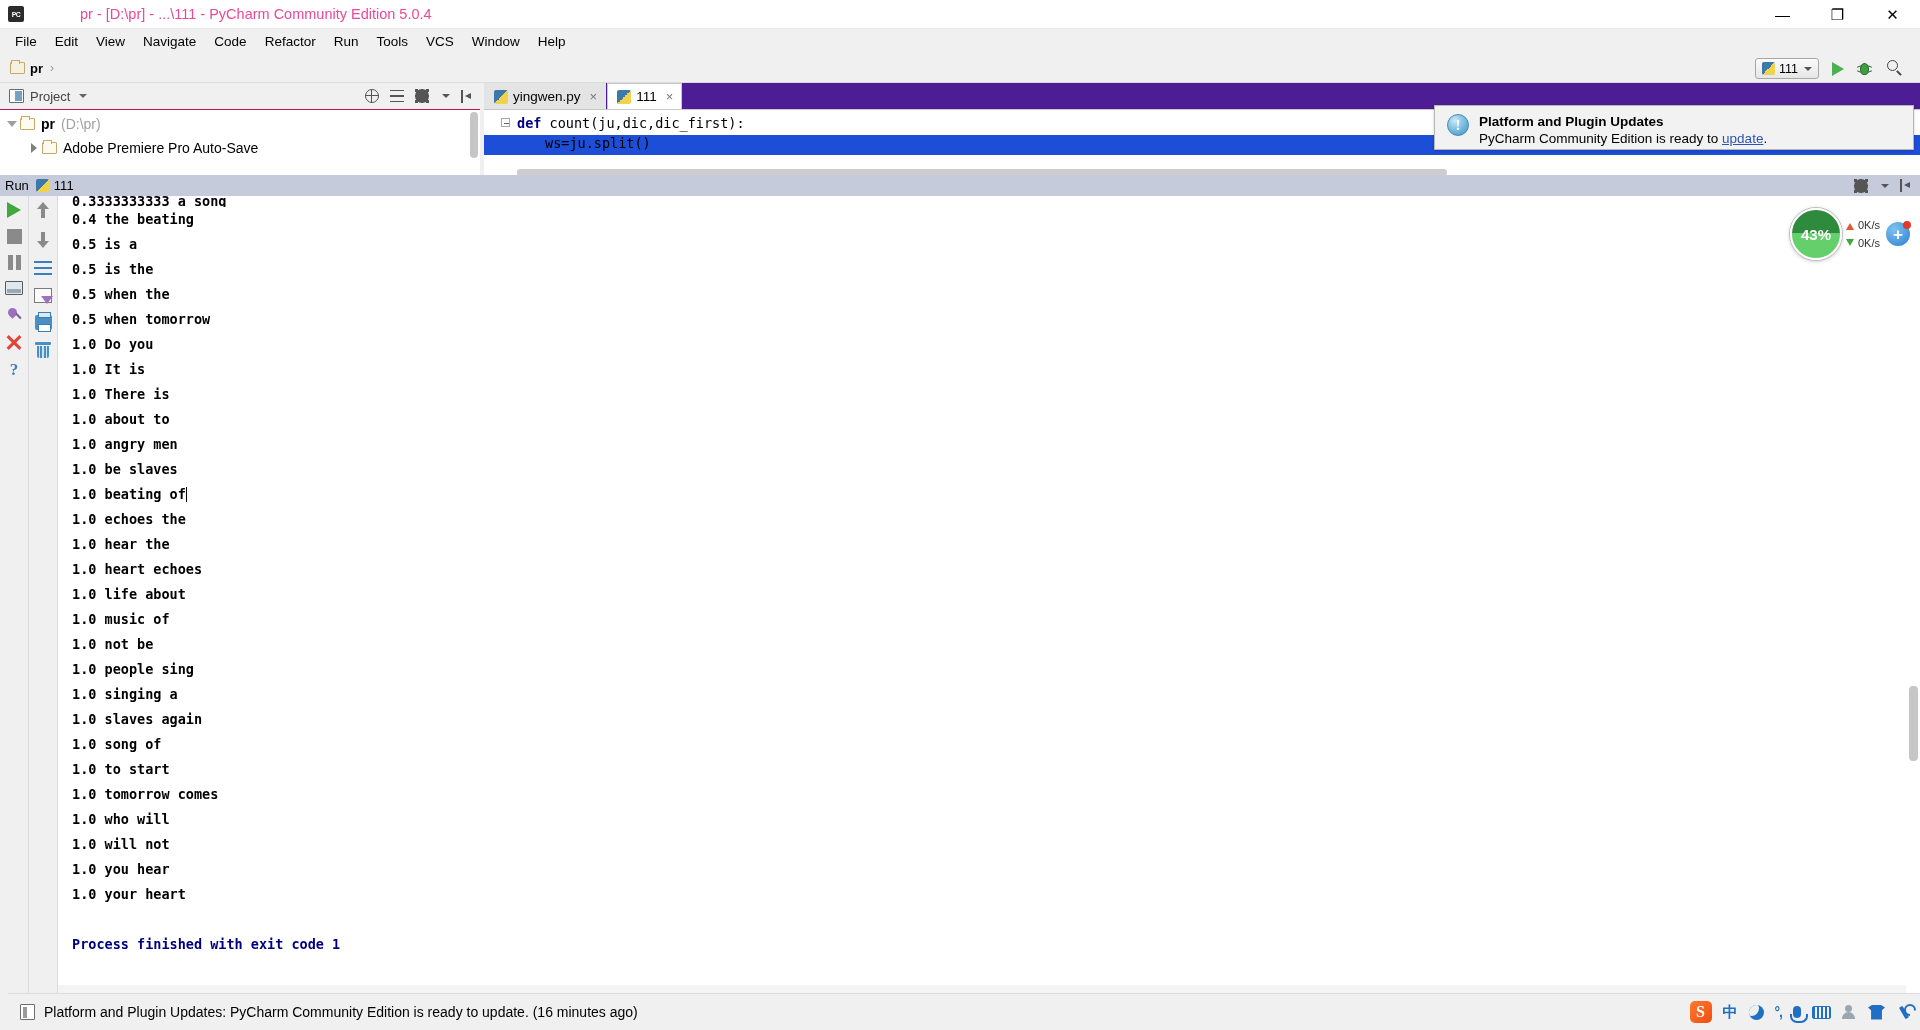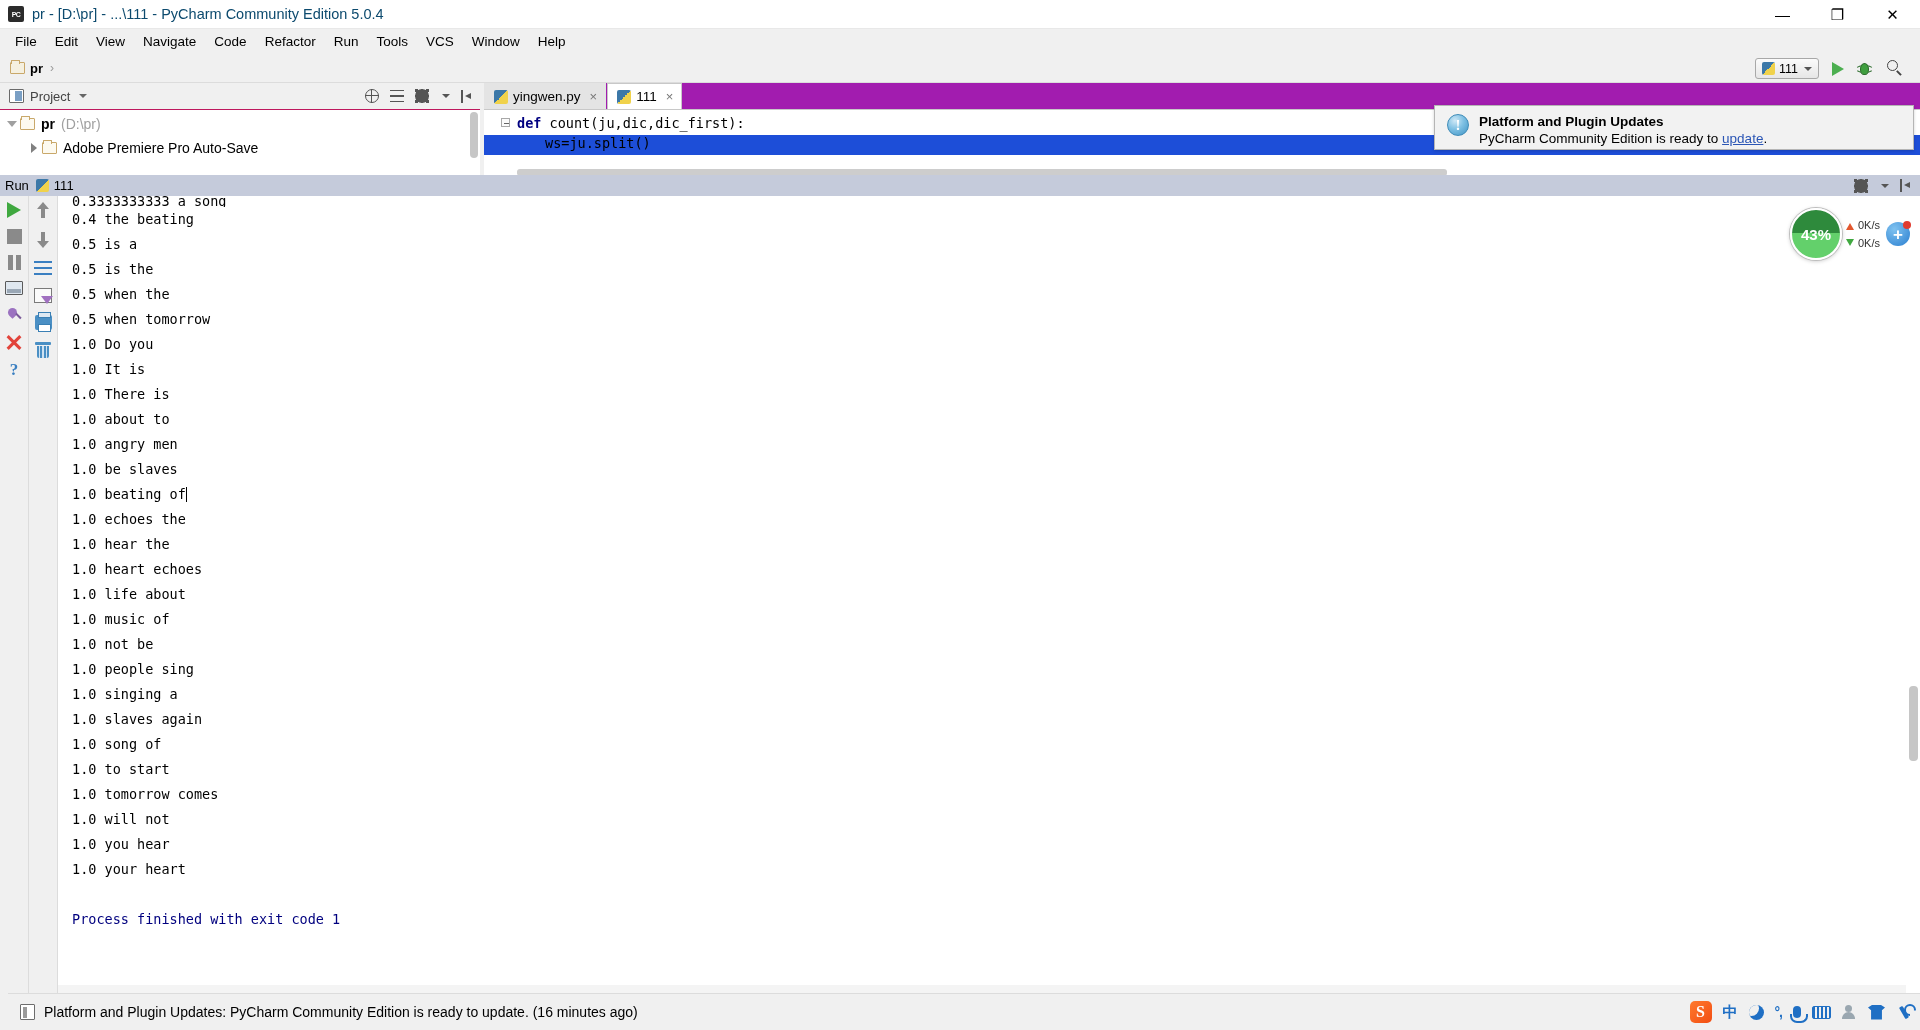--- a/index.html
+++ b/index.html
@@ -18,21 +18,21 @@
     border-bottom: 1px solid #e8e8e8;
     position: relative;
   }
   .tb-icon {
     width: 16px; height: 16px; margin-left: 8px; margin-right: 8px;
     background: #2b2b2b; color: #ffffff;
     font-size: 7px; font-weight: bold;
     display: flex; align-items: center; justify-content: center;
     border-radius: 2px; letter-spacing: -0.5px;
   }
-  .tb-title { font-size: 14.5px; color: #0c4a6e; }
+  .tb-title { font-size: 14.5px; color: #ec4899; margin-left: 48px; }
   .win-ctrls { position: absolute; right: 0; top: 0; height: 29px; display: flex; }
   .win-btn {
     width: 55px; height: 29px;
     display: flex; align-items: center; justify-content: center;
     font-size: 15px; color: #000;
   }
 
   
   .menubar {
     height: 25px; background: #f0f0f0;
@@ -212,21 +212,21 @@
   .sb-scroll {
     position: absolute; right: 2px; top: 2px; width: 8px; height: 46px;
     background: #c6c6c6; border-radius: 4px;
   }
 
   .splitv { width: 4px; background: #f0f0f0; }
 
   
   .editor-area { flex: 1; display: flex; flex-direction: column; background: #fff; }
   .tabstrip {
-    height: 27px; background: #a21caf; display: flex; align-items: flex-end;
+    height: 27px; background: #4c1d95; display: flex; align-items: flex-end;
     border-bottom: 1px solid #c8c8c8;
   }
   .tab {
     height: 26px; display: flex; align-items: center; gap: 5px;
     padding: 0 8px 0 9px; font-size: 13.5px;
     border: 1px solid transparent; border-bottom: none;
     background: #e4e4e4; color: #000;
     margin-right: 1px;
   }
   .tab.active { background: #ffffff; border-color: #c8c8c8; }
@@ -427,21 +427,21 @@
     background: repeating-linear-gradient(90deg,#4a8fc4 0 2px,#cfe2f2 2px 3.4px);
     border-radius: 0 0 2px 2px;
   }
 
   .console {
     flex: 1; background: #ffffff; position: relative; overflow: hidden;
     font-family: "DejaVu Sans Mono", monospace;
     font-size: 13.5px; color: #000;
     padding: 0 0 0 14px;
   }
-  .con-line { height: 25px; line-height: 25px; white-space: pre; position: relative; }
+  .con-line { height: 25px; line-height: 25px; white-space: pre; position: relative; font-weight: bold; }
   .con-line.clipped { height: 11px; line-height: 11px; overflow: hidden; }
   .con-line.navy { color: #00007f; }
   .caret {
     display: inline-block; width: 1.6px; height: 15px; background: #000;
     vertical-align: -3px; margin-left: 0px;
   }
   .con-vscroll {
     position: absolute; right: 2px; width: 9px; border-radius: 4px; background: #c6c6c6;
   }
   .con-hscroll {
@@ -738,20 +738,21 @@
       <div class="con-line">1.0 heart echoes</div>
       <div class="con-line">1.0 life about</div>
       <div class="con-line">1.0 music of</div>
       <div class="con-line">1.0 not be</div>
       <div class="con-line">1.0 people sing</div>
       <div class="con-line">1.0 singing a</div>
       <div class="con-line">1.0 slaves again</div>
       <div class="con-line">1.0 song of</div>
       <div class="con-line">1.0 to start</div>
       <div class="con-line">1.0 tomorrow comes</div>
+      <div class="con-line">1.0 who will</div>
       <div class="con-line">1.0 will not</div>
       <div class="con-line">1.0 you hear</div>
       <div class="con-line">1.0 your heart</div>
       <div class="con-line"></div>
       <div class="con-line navy">Process finished with exit code 1</div>
       <div class="con-vscroll" style="top:490px;height:75px"></div>
       <div class="con-hscroll"></div>
     </div>
   </div>
 </div>

